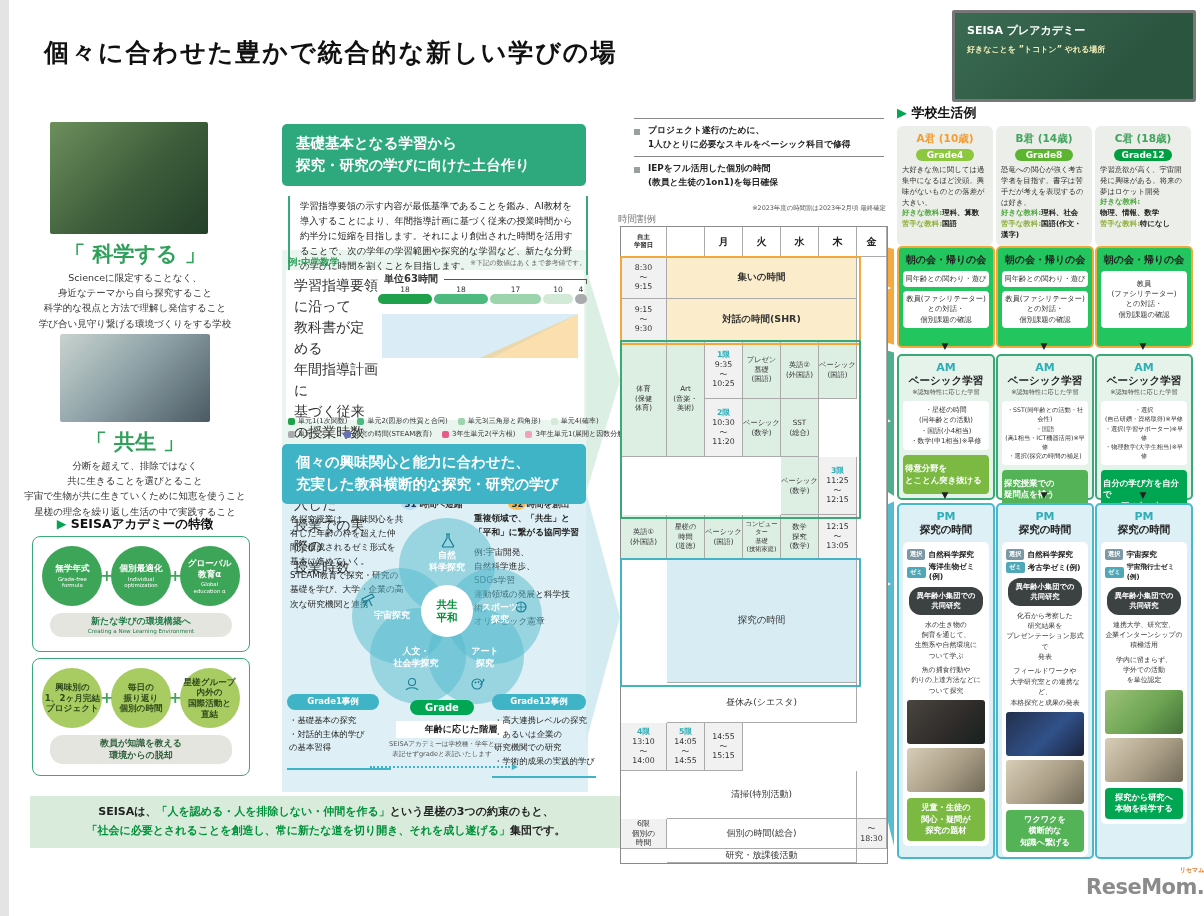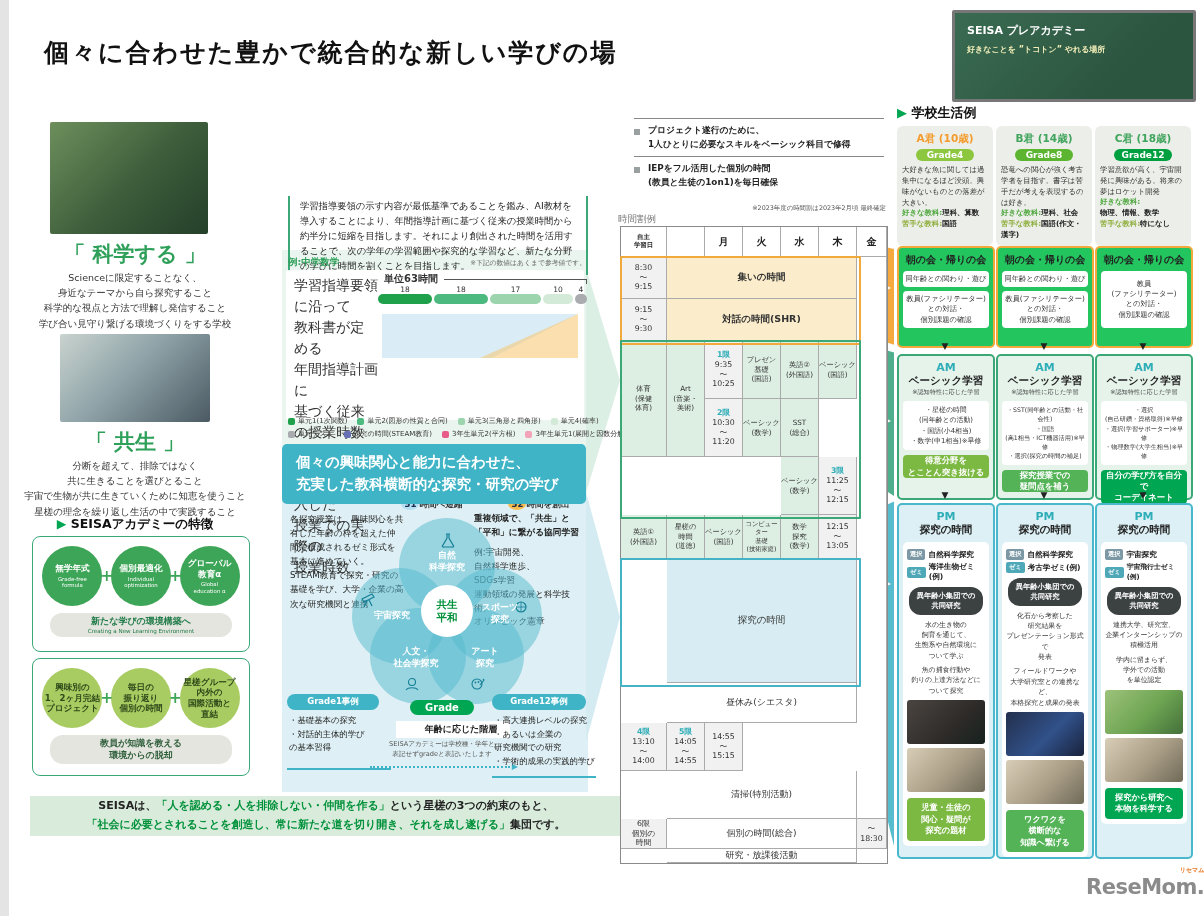--- a/index.html
+++ b/index.html
@@ -133,21 +133,21 @@
   .obox{background:#22c55e;border:2px solid #F2A93B;border-radius:5px;padding:5px 4px;}
   .obox .tt1{font-size:10px;font-weight:bold;text-align:center;color:#222;}
   .wbx{background:#fff;border-radius:4px;font-size:7.3px;line-height:1.4;text-align:center;color:#333;padding:3px 2px;margin-top:4px;}
   .downarr{color:#222;font-size:9px;text-align:center;}
 
   .ambox{background:#E6F3EB;border:2px solid #3BA878;border-radius:5px;padding:5px 4px;}
   .ambox .am{color:#2FAEB8;font-size:11px;font-weight:bold;text-align:center;}
   .ambox .tt1{font-size:10.5px;font-weight:bold;text-align:center;color:#222;}
   .ambox .nt{font-size:6.2px;text-align:center;color:#444;}
   .ambox .ls{background:#fff;border-radius:4px;font-size:6.9px;line-height:1.5;text-align:center;color:#333;padding:4px 2px;margin-top:4px;}
-  .ampill{color:#fff;border-radius:4px;font-size:8.4px;font-weight:bold;text-align:center;line-height:1.35;padding:0 2px;margin-top:5px;}
+  .ampill{color:#fff;border-radius:4px;font-size:8.4px;font-weight:bold;line-height:1.35;padding:8px 2px;margin-top:5px;}
   .apA{background:#7CB942;} .apB{background:#53B356;} .apC{background:#00A651;}
 
   .pmbox{background:#DDF0F6;border:2px solid #49B8CC;border-radius:5px;padding:5px 4px;}
   .pmbox .pm{color:#2FAEB8;font-size:11px;font-weight:bold;text-align:center;}
   .pmbox .tt1{font-size:10.5px;font-weight:bold;text-align:center;color:#222;}
   .pmcard{background:#fff;border-radius:5px;padding:5px 4px;margin-top:5px;}
   .tagrow{display:flex;gap:3px;align-items:center;justify-content:flex-start;margin-top:2px;}
   .tag{color:#fff;font-size:6.2px;font-weight:bold;border-radius:2px;padding:1px 3px;flex:none;}
   .tg1{background:#7B98A4;} .tg2{background:#4FA8B8;}
   .tagrow .tv{font-size:7.6px;font-weight:bold;color:#222;}
@@ -237,20 +237,22 @@
       <div class="jp pl" style="color:#2E5E3A;">教員が知識を教える
 環境からの脱却</div>
     </div>
   </div>
 
   <div class="abs g-panel" style="left:282px;top:250px;width:306px;height:196px;"></div>
   <div class="abs" style="left:586px;top:268px;width:34px;height:225px;background:#DCEFE4;clip-path:polygon(0 0,100% 50%,0 100%);"></div>
   <div class="abs t-panel" style="left:282px;top:498px;width:306px;height:294px;"></div>
   <div class="abs" style="left:586px;top:492px;width:34px;height:250px;background:#D5EBF2;clip-path:polygon(0 0,100% 50%,0 100%);"></div>
 
+  <div class="abs g-head pl" style="left:282px;top:124px;width:276px;">基礎基本となる学習から
+探究・研究の学びに向けた土台作り</div>
   <div class="abs g-body" style="left:288px;top:196px;width:276px;">学習指導要領の示す内容が最低基準であることを鑑み、AI教材を導入することにより、年間指導計画に基づく従来の授業時間から約半分に短縮を目指します。それにより創出された時間を活用することで、次の学年の学習範囲や探究的な学習など、新たな分野の学びに時間を割くことを目指します。</div>
 
   <div class="abs chart-title" style="left:288px;top:256px;">例:中学数学</div>
   <div class="abs chart-note" style="left:430px;top:258px;width:156px;text-align:right;">※下記の数値はあくまで参考値です。</div>
 
   <div class="abs chart-box" style="left:286px;top:270px;width:282px;height:140px;">
 
     <div class="abs" style="left:96px;top:44px;width:196px;height:44px;background:rgba(173,216,235,.45);clip-path:polygon(0 0,100% 0,56% 100%,0 100%);"></div>
     <div class="abs" style="left:96px;top:44px;width:196px;height:44px;background:rgba(247,196,110,.55);clip-path:polygon(100% 0,100% 100%,50% 100%);"></div>
     <div class="crow">
@@ -434,21 +436,21 @@
 表記せずgradeと表記いたします</div>
   <div class="abs dotarrow" style="left:370px;top:766px;width:140px;"></div>
 
   <div class="abs tealpill" style="left:492px;top:694px;width:94px;">Grade12事例</div>
   <div class="abs case-t pl" style="left:494px;top:714px;width:116px;">・高大連携レベルの探究
 ・あるいは企業の
   研究機関での研究
 ・学術的成果の実践的学び</div>
   <div class="abs case-u" style="left:492px;top:776px;width:104px;"></div>
 
-  <div class="abs bottom-bar" style="left:30px;top:796px;width:592px;height:40px;">
+  <div class="abs bottom-bar" style="left:30px;top:796px;width:592px;height:52px;">
     <div class="tx">
       <span>SEISAは、</span><span class="gq">「人を認める・人を排除しない・仲間を作る」</span><span>という星槎の3つの約束のもと、</span><br>
       <span class="gq">「社会に必要とされることを創造し、常に新たな道を切り開き、それを成し遂げる」</span><span>集団です。</span>
     </div>
   </div>
 
   <div class="abs board" style="left:952px;top:10px;width:238px;height:86px;">
     <div class="l1" style="margin:10px 0 0 12px;">SEISA プレアカデミー</div>
     <div class="l2" style="margin:6px 0 0 12px;">好きなことを ”トコトン” やれる場所</div>
   </div>

